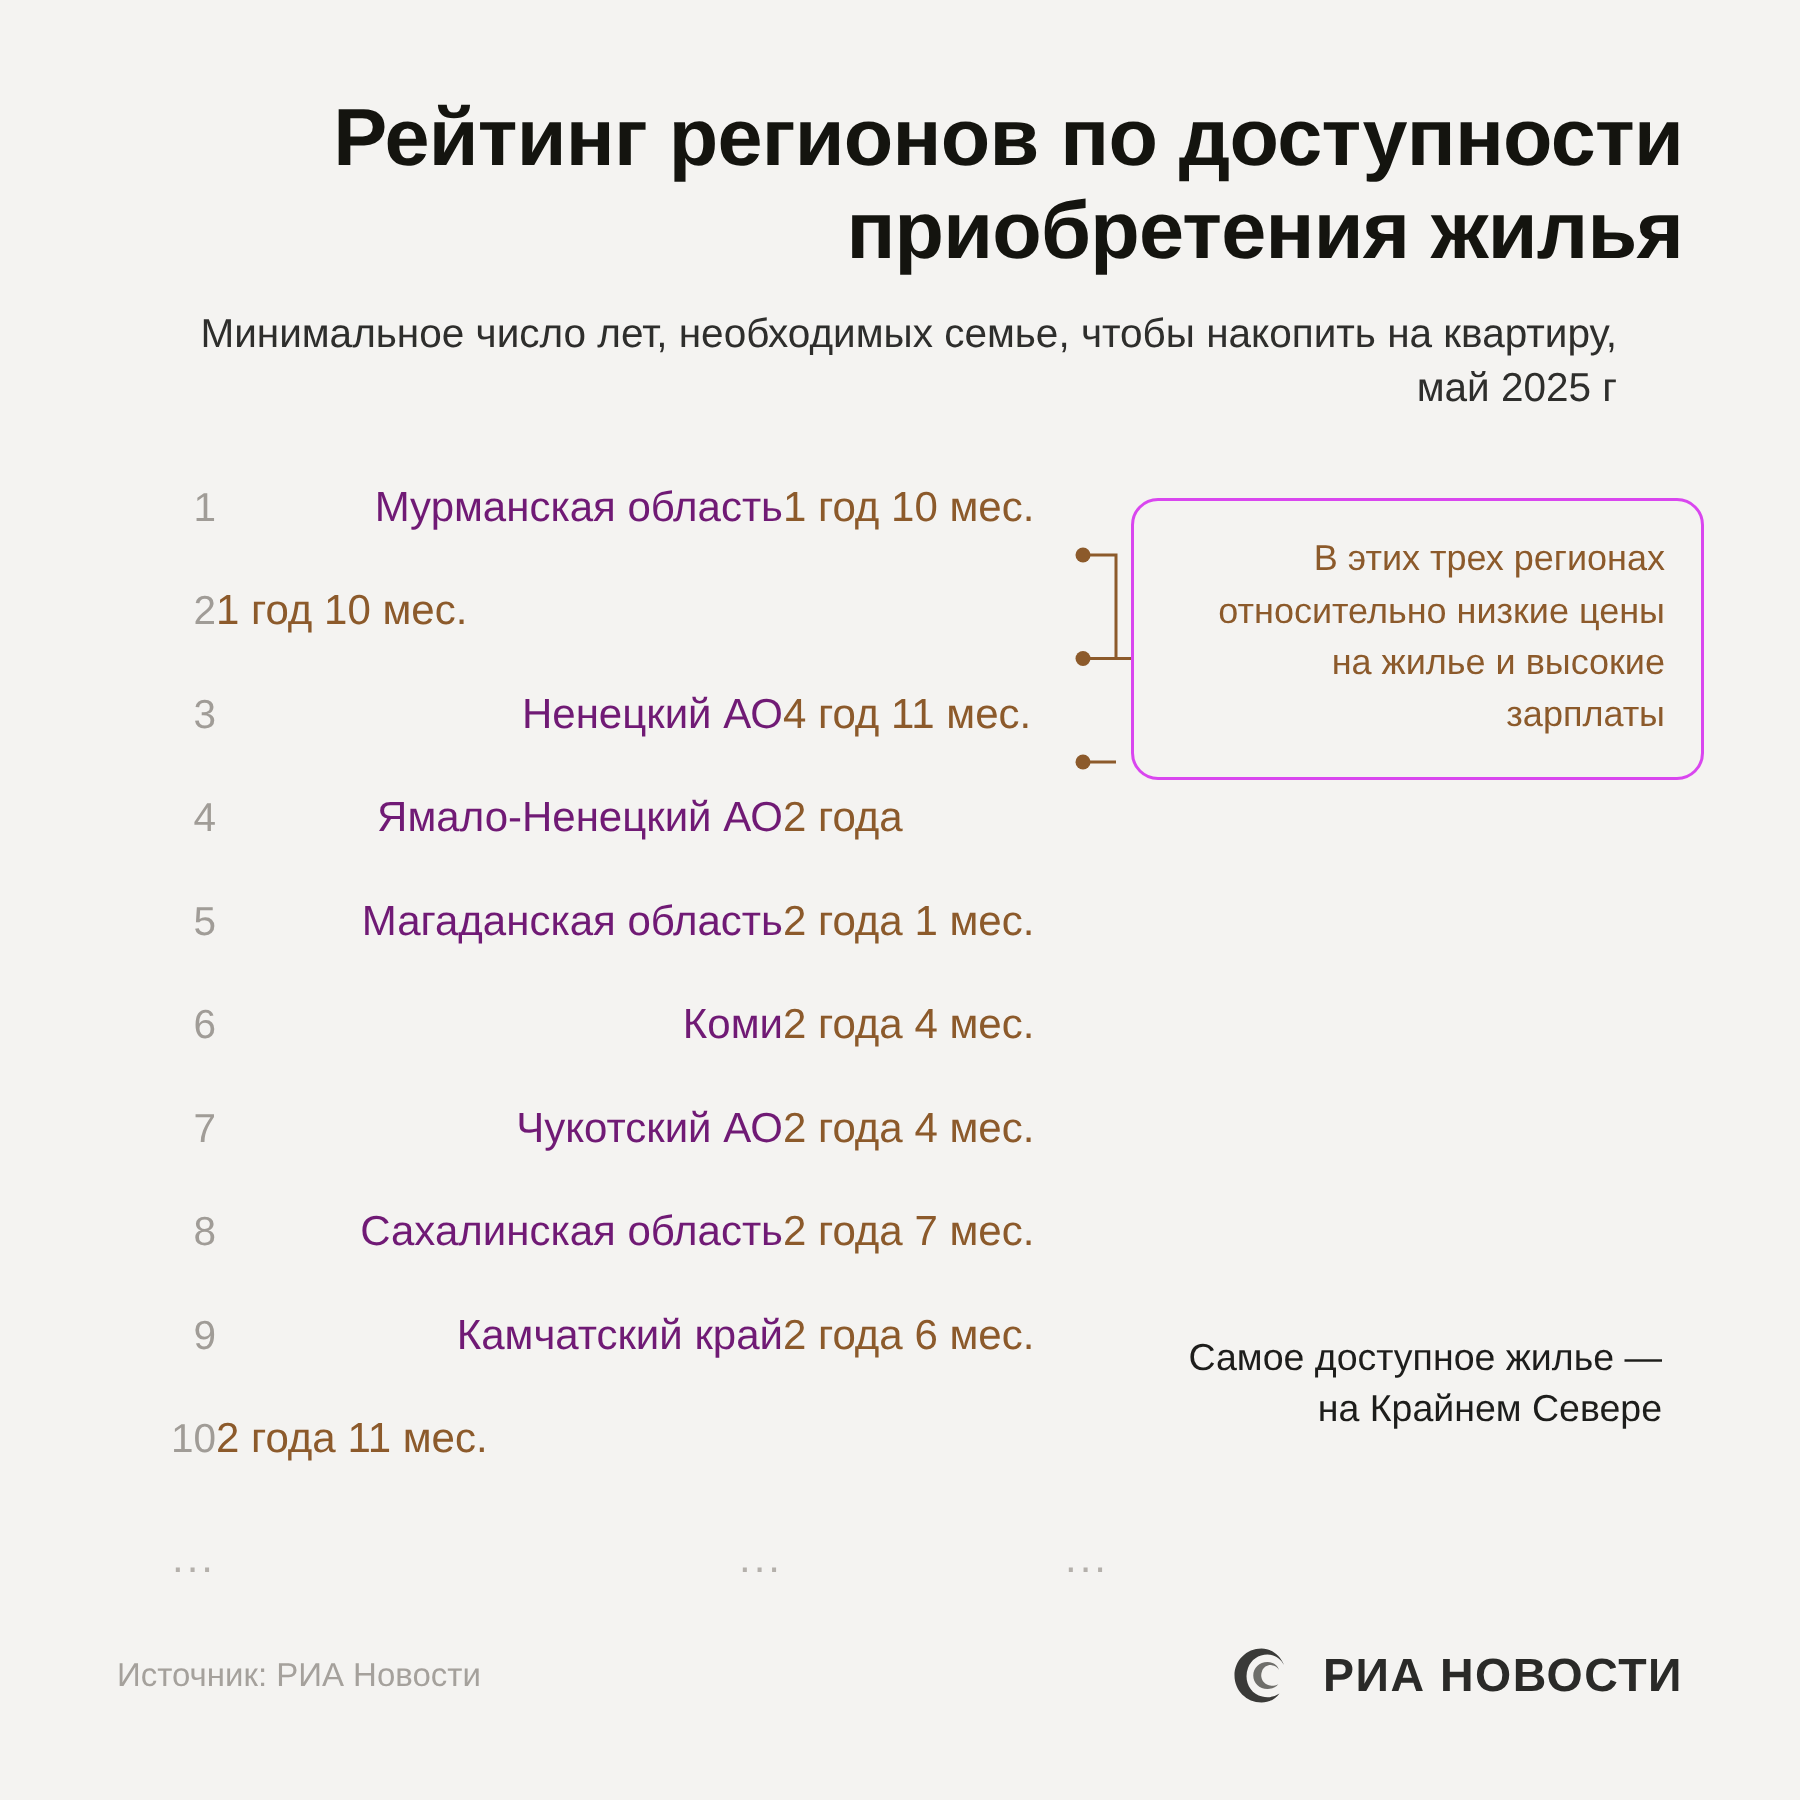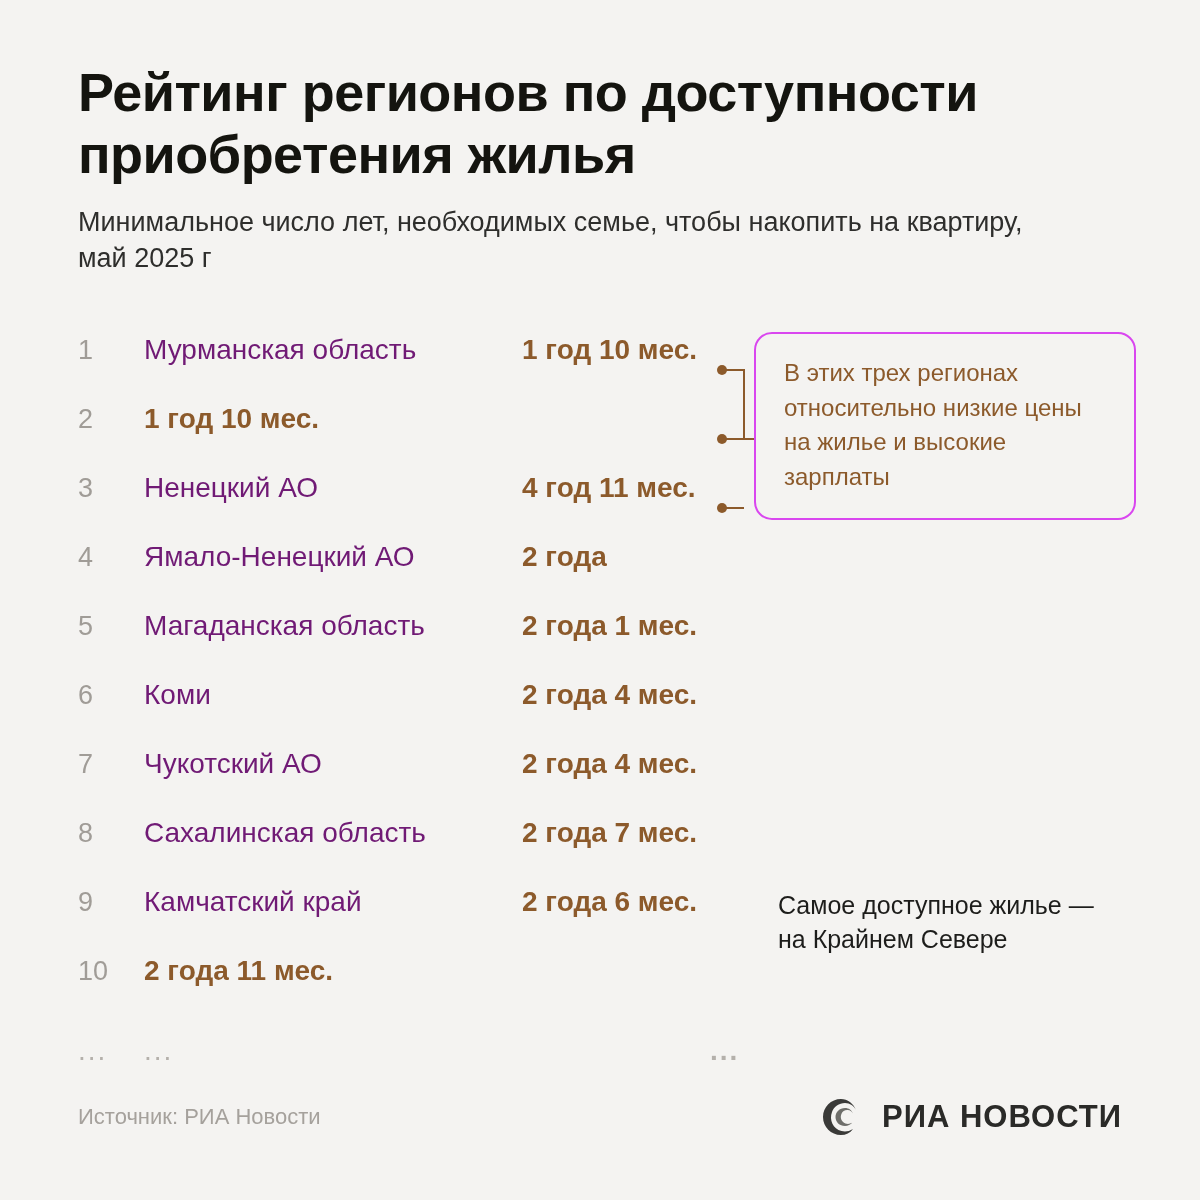--- a/index.html
+++ b/index.html
@@ -13,36 +13,37 @@
     font-family: "Liberation Sans", sans-serif;
     color: #1d1d1b;
     overflow: hidden;
   }
   .page {
     position: relative;
     width: 1200px;
     height: 1200px;
     box-sizing: border-box;
     padding: 62px 78px 0 78px;
+    text-align: right;
   }
   .title {
     font-size: 54px;
     line-height: 1.14;
     font-weight: 700;
     letter-spacing: -0.5px;
     margin: 0 0 20px 0;
     max-width: 1060px;
     color: #14140f;
   }
   .subtitle {
     font-size: 27px;
     line-height: 1.32;
     font-weight: 400;
     color: #2e2e2c;
-    margin: 0 0 58px 0;
+    margin: 0 0 46px 0;
     max-width: 1000px;
   }
   .rows {
     position: relative;
   }
   .row {
     display: flex;
     align-items: baseline;
     height: 69px;
   }
@@ -56,21 +57,21 @@
   .region {
     width: 378px;
     flex: 0 0 378px;
     font-size: 28px;
     color: #701a75;
     font-weight: 400;
   }
   .value {
     font-size: 28px;
     color: #8c5a2b;
-    font-weight: 700;
+    font-weight: 400;
     white-space: nowrap;
   }
   .row.ellipsis {
     height: 54px;
     align-items: center;
   }
   .row.ellipsis .rank,
   .row.ellipsis .region,
   .row.ellipsis .value {
     color: #b4b0ab;

